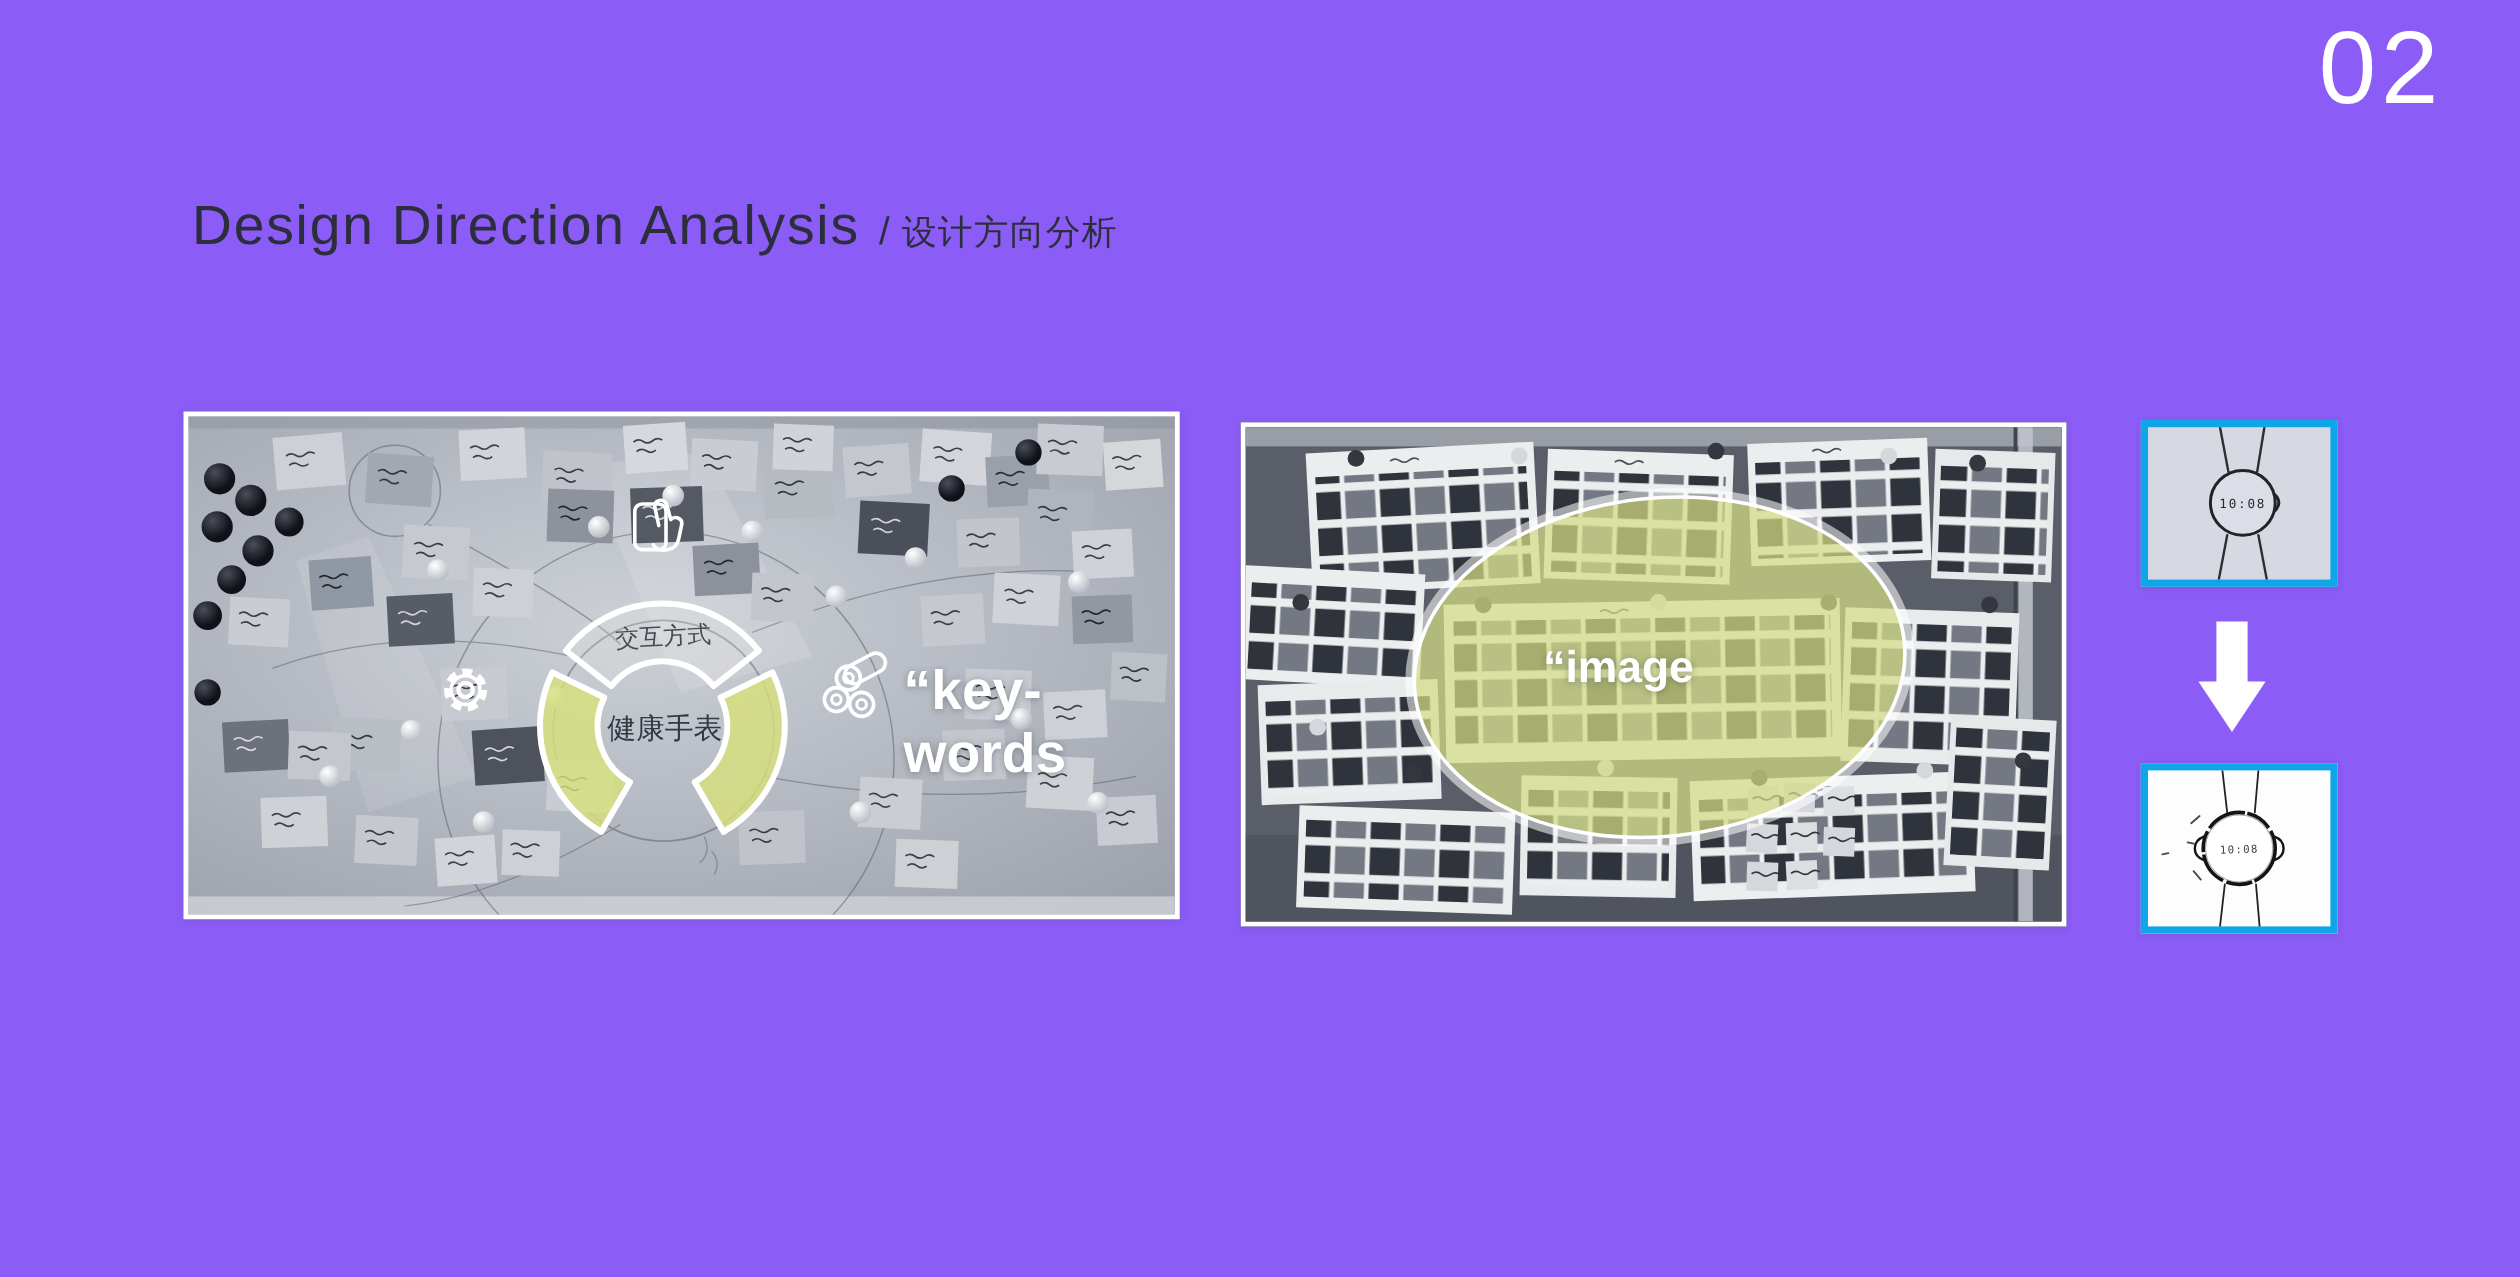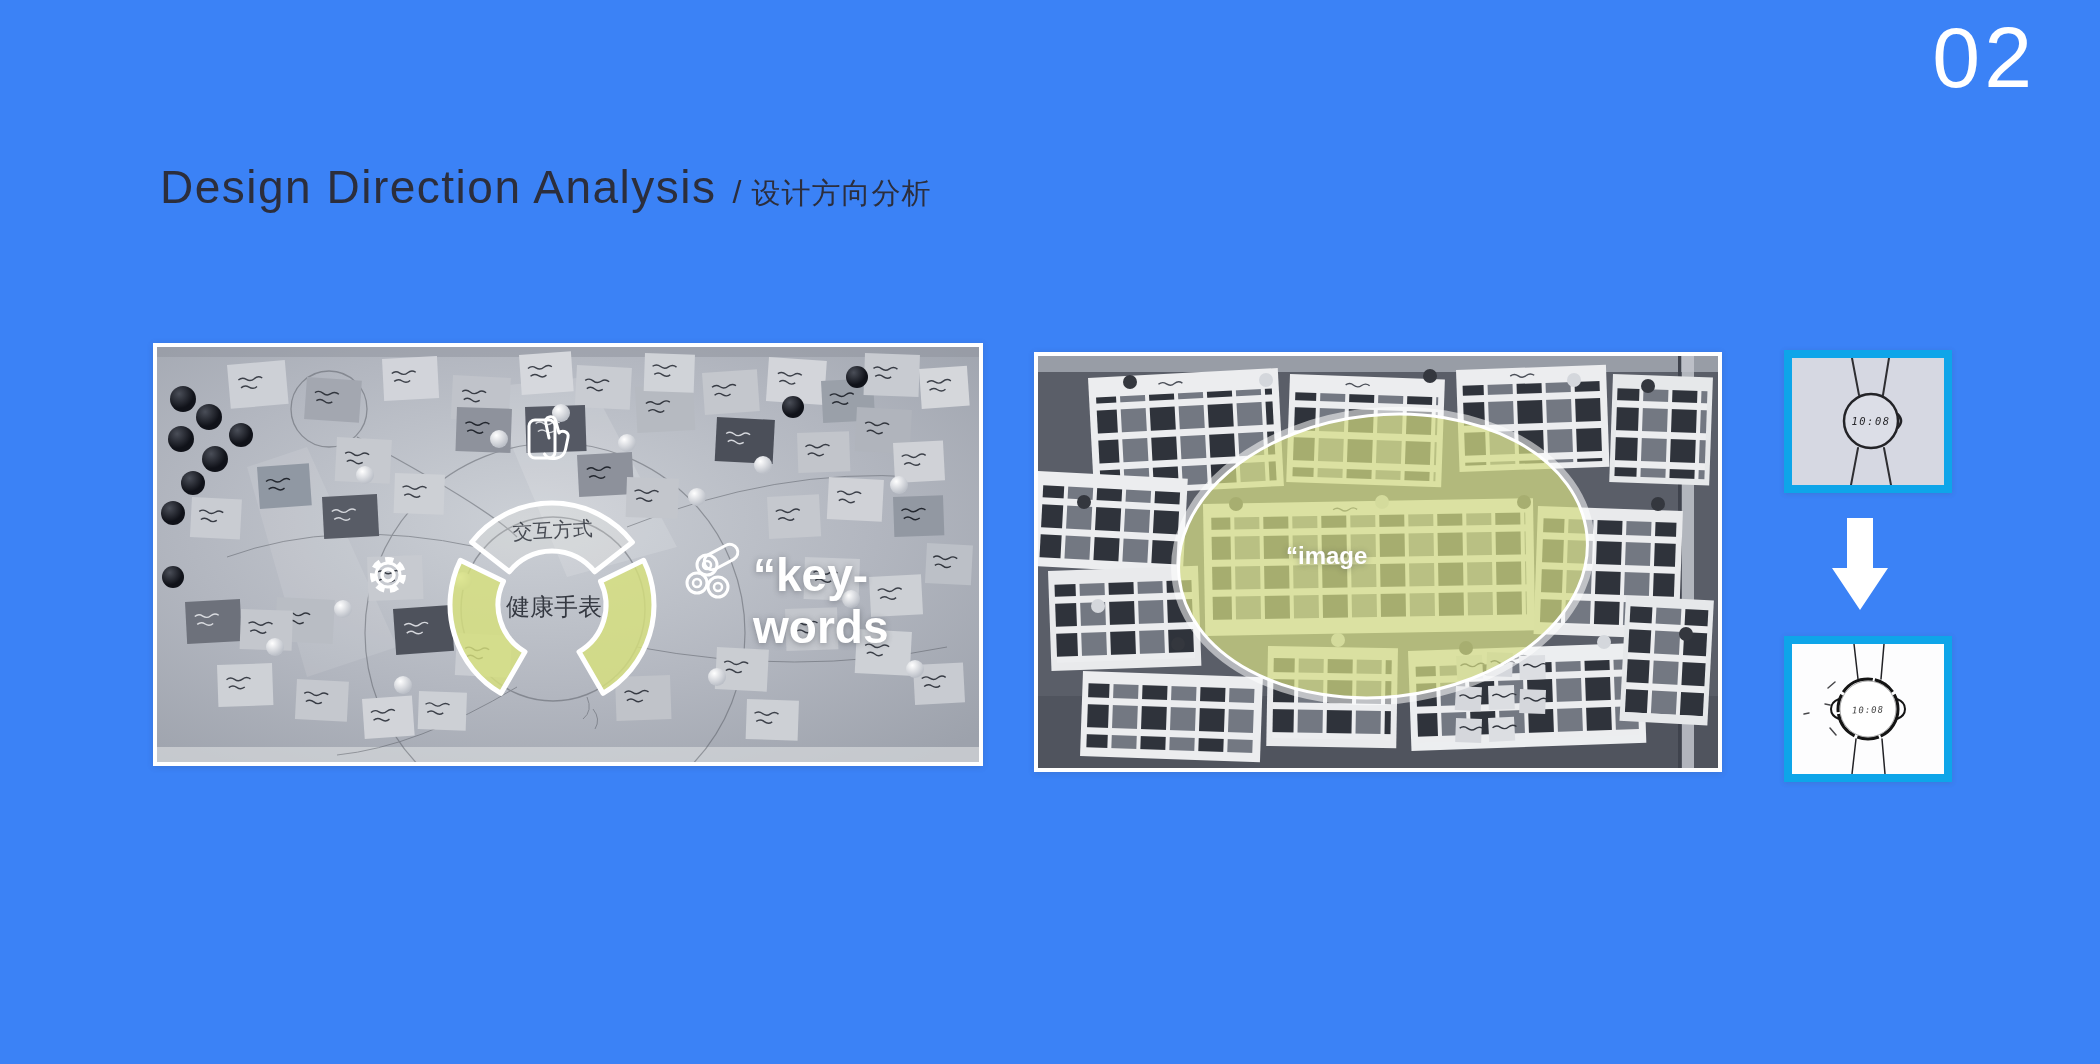--- a/index.html
+++ b/index.html
@@ -1,38 +1,38 @@
 <!DOCTYPE html>
 <html><head>
 <meta charset="utf-8">
 <style>
   html,body{margin:0;padding:0;background:#e8e9ed;}
-  .slide{position:relative;width:2100px;height:1064px;background:#3b82f6;overflow:hidden;
+  .slide{position:relative;width:2100px;height:1064px;background:#8b5cf6;overflow:hidden;
          font-family:"Liberation Sans",sans-serif;}
   
   .page-number{position:absolute;top:14px;right:64px;font-size:86px;font-weight:200;
                color:#ffffff;letter-spacing:4px;line-height:1;}
   
   .header{position:absolute;left:160px;top:160px;display:flex;align-items:baseline;
           color:#2c2e3c;white-space:nowrap;}
   .title-en{font-size:46px;font-weight:400;letter-spacing:1.5px;}
   .title-sep{font-size:32px;margin:0 10px 0 16px;font-weight:400;}
   .title-zh{font-size:29px;font-weight:400;letter-spacing:1px;}
   
   .photo{position:absolute;border:4px solid #ffffff;box-shadow:0 1px 6px rgba(60,64,80,.18);}
   .photo svg{display:block;}
   .photo-left{left:153px;top:343px;width:822px;height:415px;background:#b2b6bf;}
   .photo-right{left:1034px;top:352px;width:680px;height:412px;background:#5a5e68;}
   
   .caption{position:absolute;color:#ffffff;font-weight:700;
            text-shadow:0 1px 6px rgba(40,44,52,.38);z-index:5;}
   .caption-left{left:596px;top:202px;font-size:46px;line-height:52px;width:230px;}
-  .caption-right{left:248px;top:172px;font-size:24px;line-height:56px;width:230px;}
+  .caption-right{left:248px;top:172px;font-size:37px;line-height:56px;width:230px;}
   
-  .watch-box{position:absolute;border:8px solid #0ea5e9;box-shadow:0 1px 5px rgba(60,64,80,.16);font-style:italic;}
+  .watch-box{position:absolute;border:6px solid #0ea5e9;box-shadow:0 1px 5px rgba(60,64,80,.16);}
   .watch-box-top{left:1784px;top:350px;width:152px;height:127px;background:#d6d8e2;}
   .watch-box-bottom{left:1784px;top:636px;width:152px;height:130px;background:#fdfdfe;}
   .flow-arrow{position:absolute;left:1828px;top:516px;width:64px;height:100px;}
   .mono{font-family:"DejaVu Sans Mono",monospace;}
 </style>
 </head>
 <body>
 
 <div class="slide">
 

